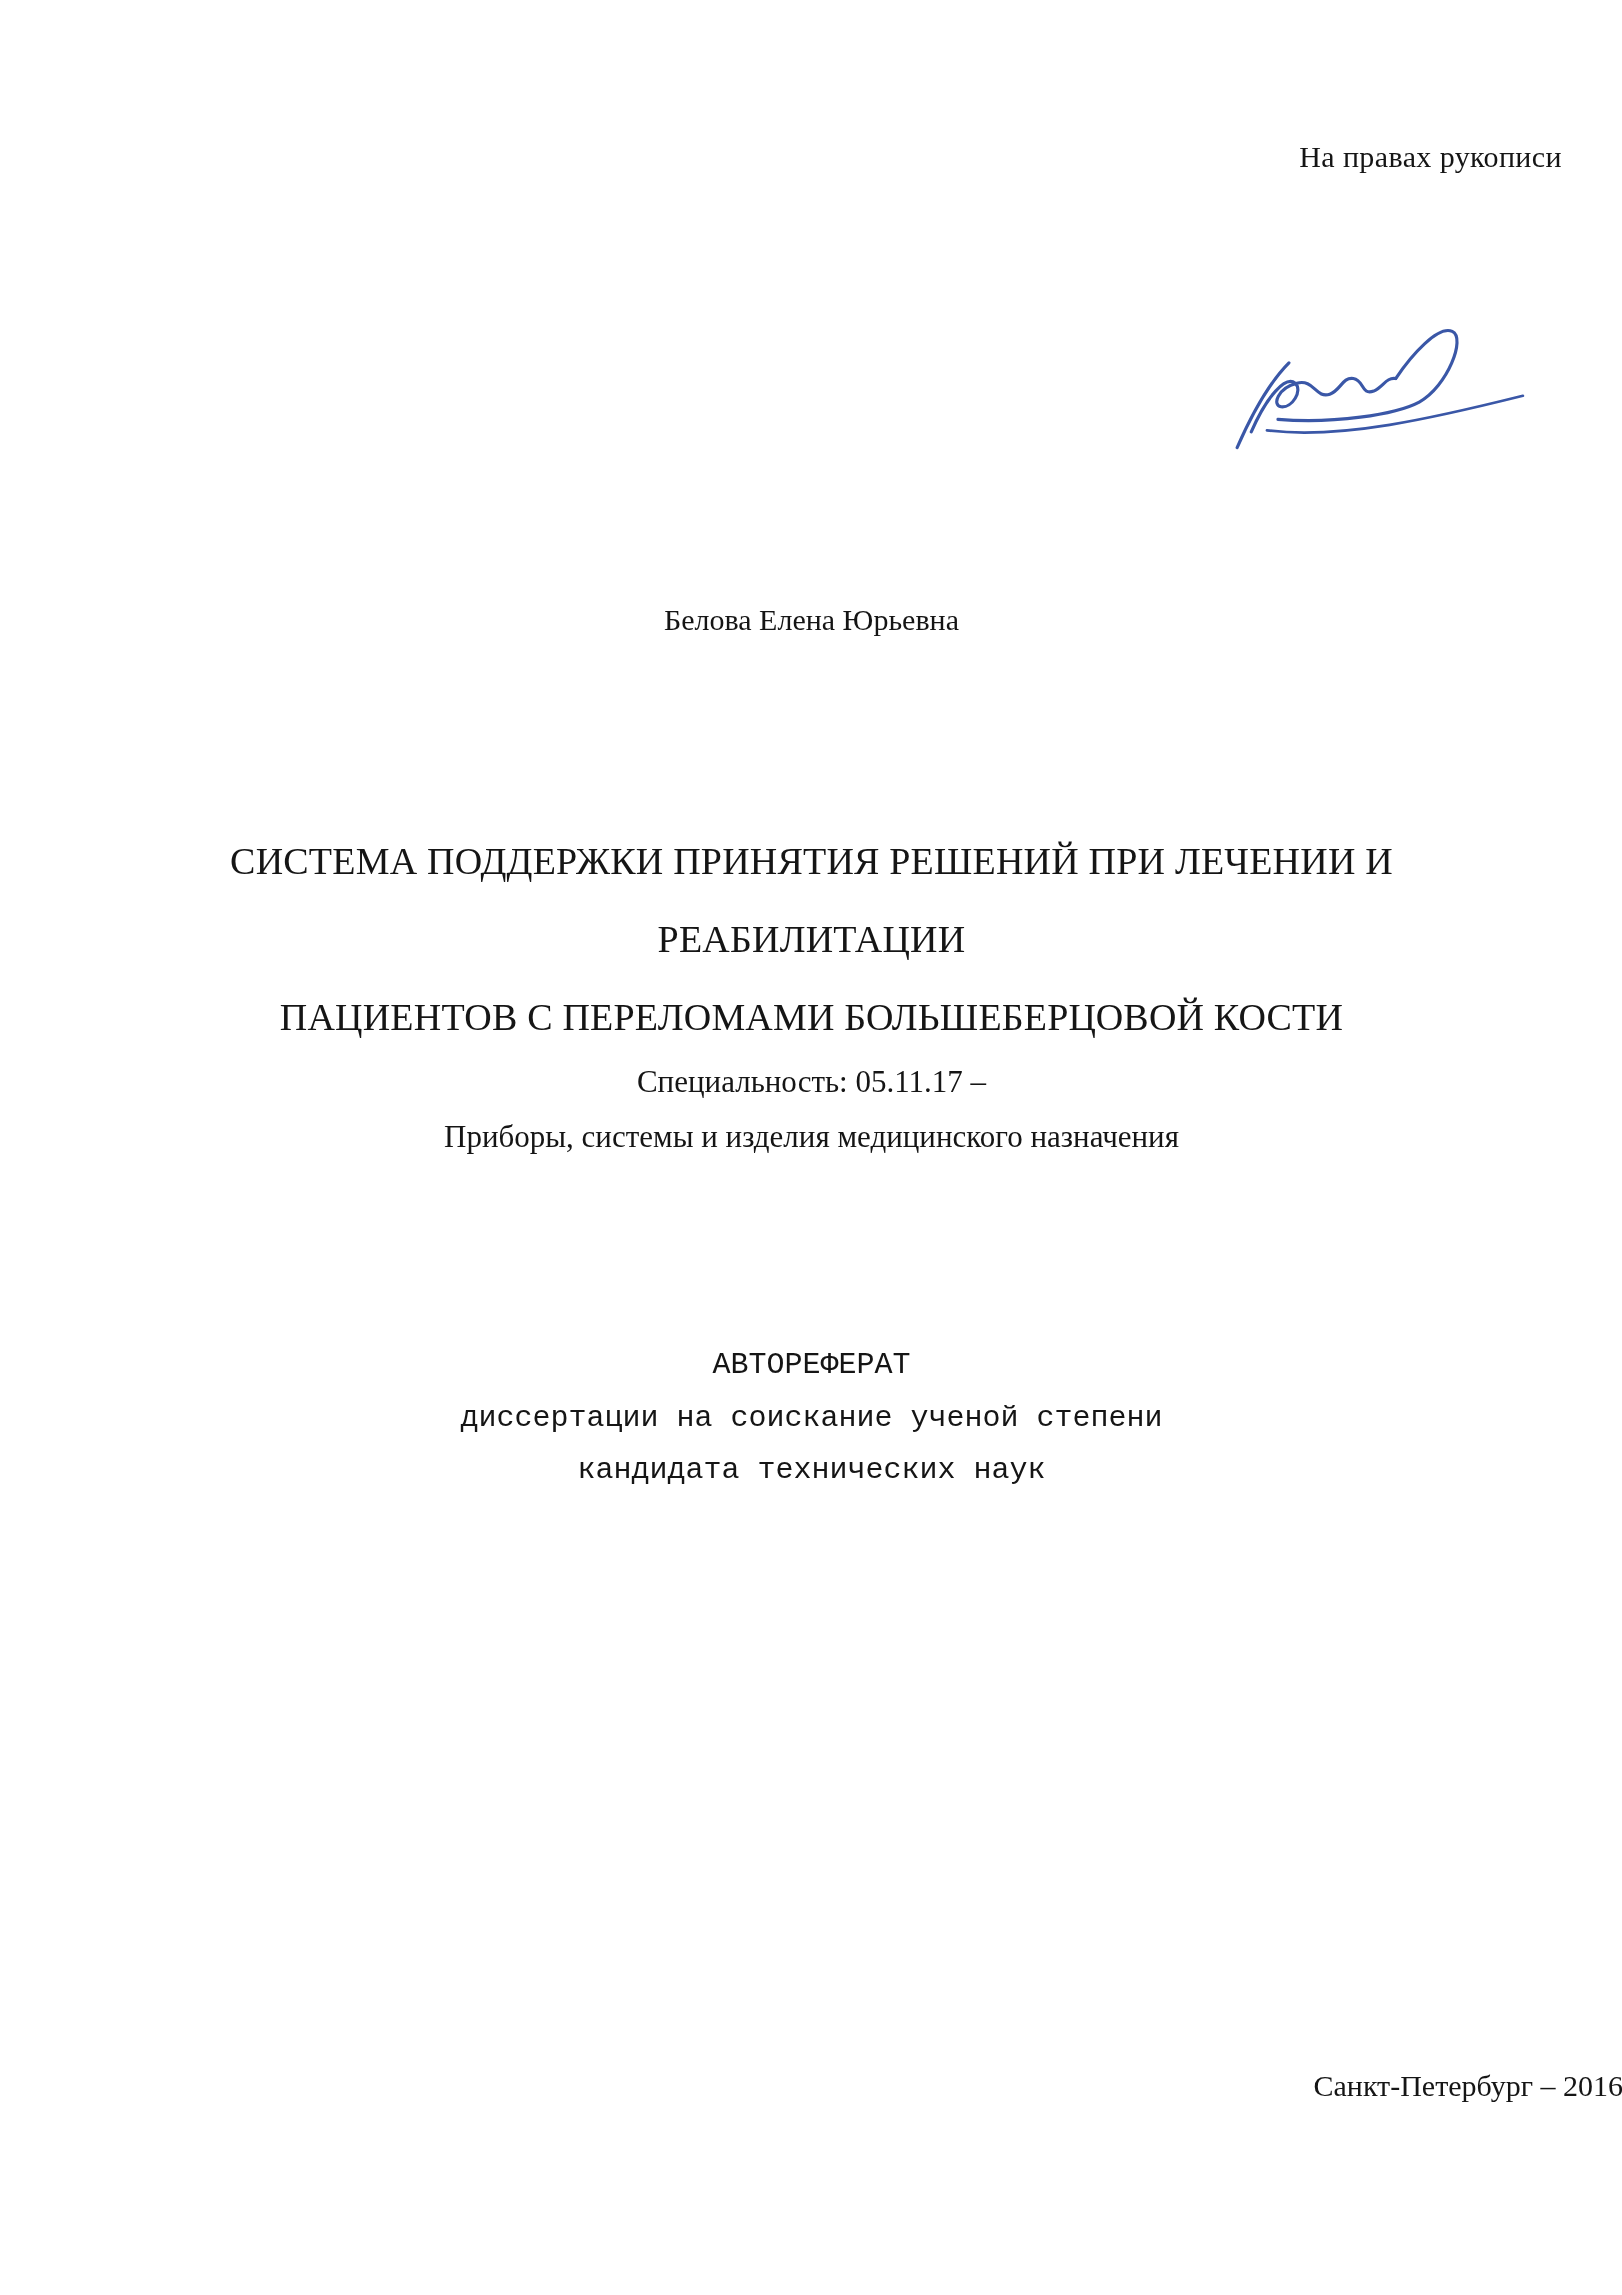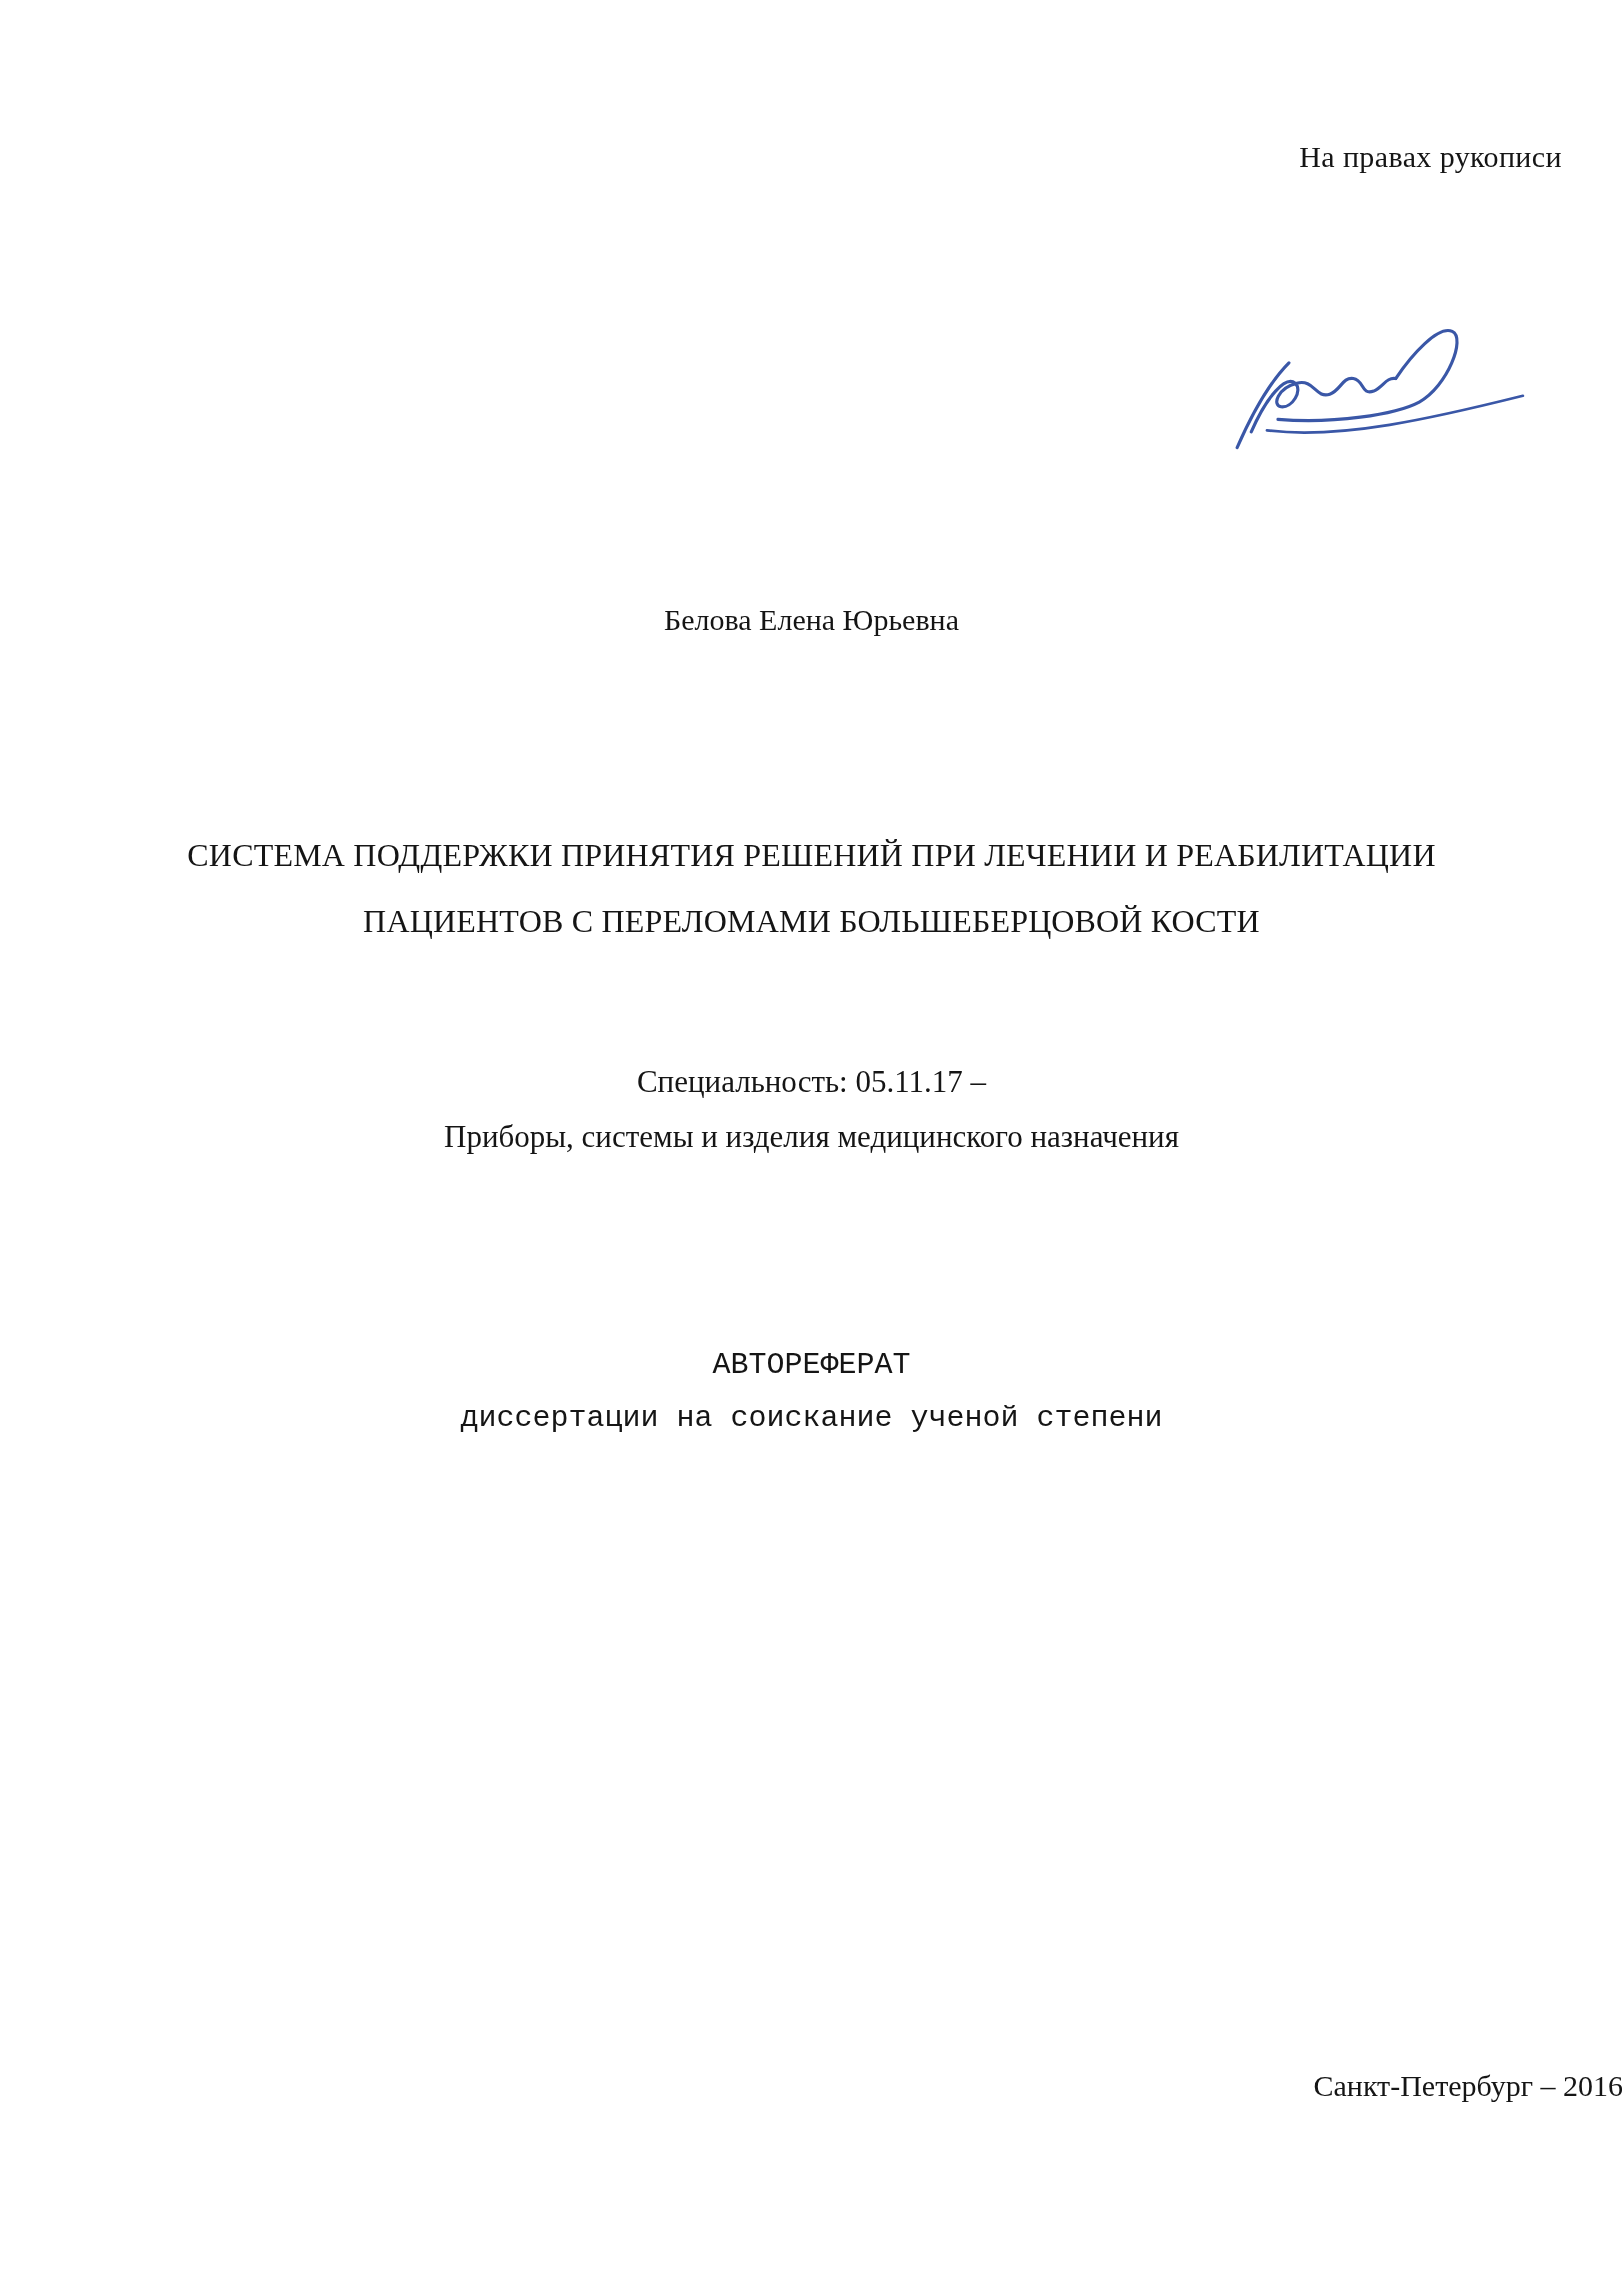--- a/index.html
+++ b/index.html
@@ -45,21 +45,21 @@
     font-size: 30px;
     white-space: nowrap;
     font-family: Liberation Serif, serif;
   }
   .title-block {
     position: absolute;
     top: 823px;
     left: 94px;
     right: 94px;
     text-align: center;
-    font-size: 32px;
+    font-size: 38px;
     line-height: 2.05;
     letter-spacing: 0.2px;
   }
   .specialty-block {
     position: absolute;
     top: 1054px;
     left: 94px;
     right: 94px;
     text-align: center;
     font-size: 31px;
@@ -114,18 +114,19 @@
   </div>
 
   <div class="specialty-block">
     <span class="line">Специальность: 05.11.17 –</span>
     <span class="line">Приборы, системы и изделия медицинского назначения</span>
   </div>
 
   <div class="abstract-block">
     <span class="line">АВТОРЕФЕРАТ</span>
     <span class="line">диссертации на соискание ученой степени</span>
+    <span class="line">кандидата технических наук</span>
   </div>
 
   <div class="city-year">Санкт-Петербург – 2016</div>
 
 </div>
 
 
 </body></html>

